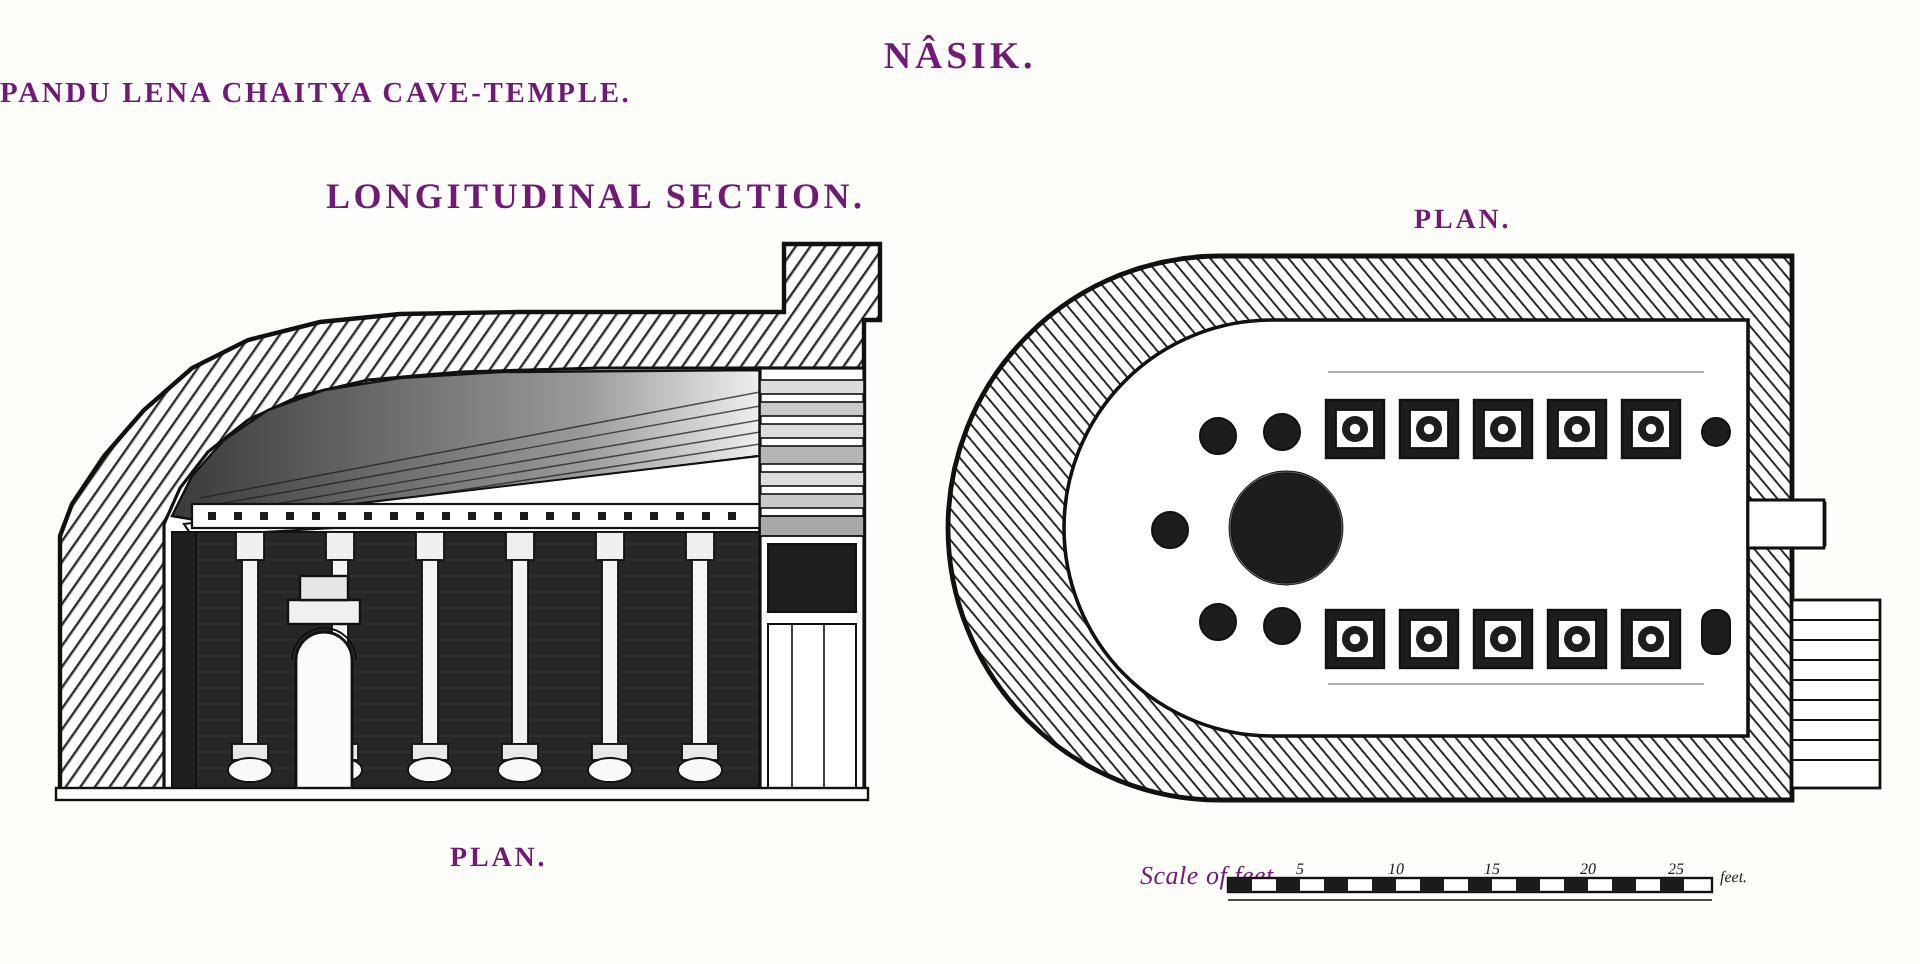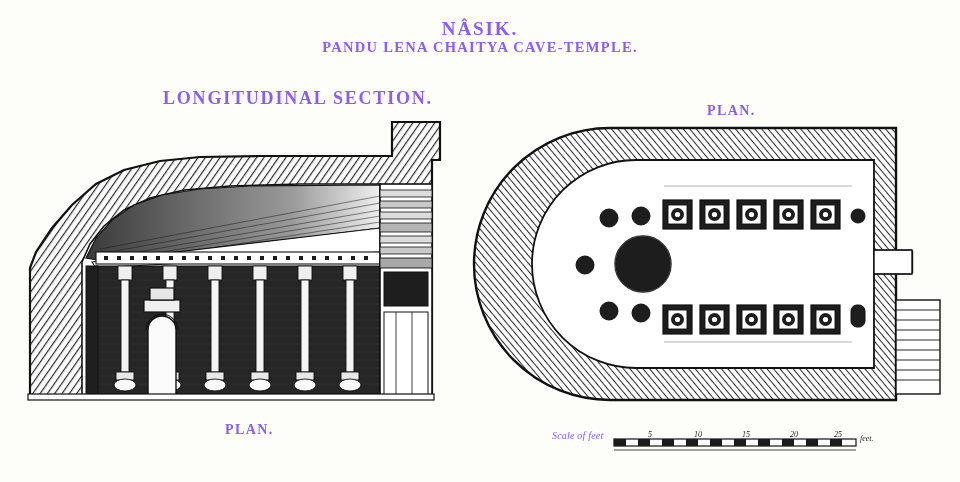--- a/index.html
+++ b/index.html
@@ -7,39 +7,39 @@
     padding: 0;
     background: #ffffff;
   }
   #page {
     position: relative;
     width: 960px;
     height: 482px;
     background: #fdfdfa;
     overflow: hidden;
     font-family: "Liberation Serif", serif;
-    color: #8b5cf6;
+    color: #701a75;
   }
   .txt {
     position: absolute;
     white-space: nowrap;
     letter-spacing: 0.06em;
   }
   #title-main {
     left: 0; right: 0;
     top: 18px;
     text-align: center;
     font-size: 19px;
     font-weight: bold;
     letter-spacing: 0.10em;
   }
   #title-sub {
     left: 0; right: 0;
     top: 39px;
-    text-align: center;
+    text-align: left;
     font-size: 14.5px;
     font-weight: bold;
     letter-spacing: 0.09em;
   }
   #label-section {
     left: 163px;
     top: 88px;
     font-size: 18px;
     font-weight: bold;
     letter-spacing: 0.10em;
@@ -52,23 +52,23 @@
     letter-spacing: 0.10em;
   }
   #label-plan-right {
     left: 707px;
     top: 103px;
     font-size: 14px;
     font-weight: bold;
     letter-spacing: 0.10em;
   }
   #scale-label {
-    left: 552px;
+    left: 570px;
     top: 430px;
-    font-size: 10px;
+    font-size: 13px;
     font-style: italic;
     letter-spacing: 0.02em;
   }
   svg { position: absolute; left: 0; top: 0; }
   .scale-num {
     font-family: "Liberation Serif", serif;
     font-size: 8px;
     font-style: italic;
     fill: #1b1b1b;
   }

